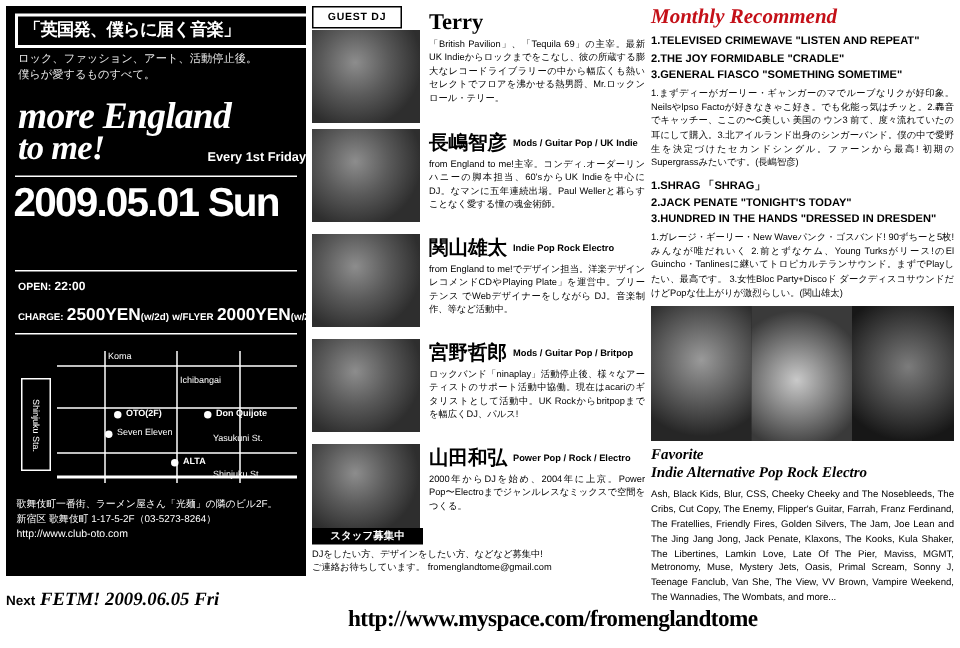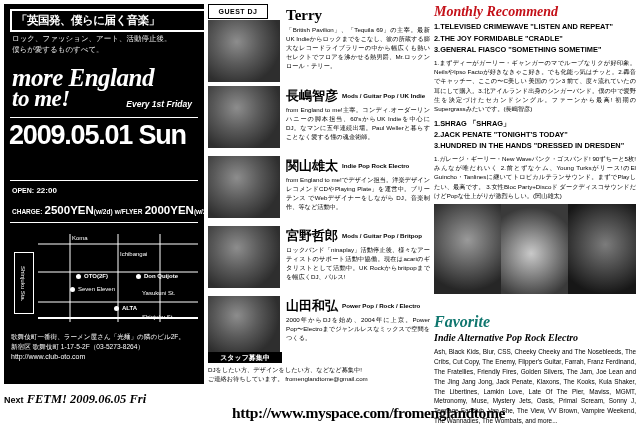--- a/index.html
+++ b/index.html
@@ -65,24 +65,23 @@
     left: 8px; top: 84px;
     font-size: 23px;
     font-weight: bold;
     font-style: italic;
     font-family: "Liberation Serif", serif;
     letter-spacing: -0.5px;
     line-height: 0.95;
   }
   .every-first {
     position: absolute;
-    right: 12px; top: 95px;
+    right: 0; top: 95px;
     font-size: 8.5px;
     font-weight: bold;
-    font-style: italic;
   }
   .rule-1 {
     position: absolute;
     left: 6px; top: 113px;
     width: 188px; height: 1px;
     background: #fff;
   }
   .big-date {
     position: absolute;
     left: 5px; top: 118px;
@@ -317,26 +316,26 @@
   }
   .mr-art .a1, .mr-art .a2, .mr-art .a3 {
     position: absolute;
     top: 0; height: 90px;
   }
   .mr-art .a1 { left: 0; width: 67px; background: radial-gradient(circle at 50% 40%, #9a9a9a, #262626 80%); }
   .mr-art .a2 { left: 67px; width: 67px; background: radial-gradient(circle at 45% 55%, #c9c9c9, #3a3a3a 75%); }
   .mr-art .a3 { left: 134px; width: 68px; background: radial-gradient(circle at 55% 45%, #7c7c7c, #171717 80%); }
 
   .fav-hdr {
-    font-size: 16px;
-    font-weight: bold;
-    font-style: italic;
-    font-family: "Liberation Serif", serif;
-    color: #0f766e;
-    margin-top: 19px;
+    font-size: 10px;
+    font-weight: bold;
+    font-style: italic;
+    font-family: "Liberation Serif", serif;
+    color: #000000;
+    margin-top: 4px;
   }
   .fav-sub {
     font-size: 10px;
     font-weight: bold;
     font-style: italic;
     font-family: "Liberation Serif", serif;
     line-height: 1.15;
     margin-top: 1px;
   }
   .fav-body {

